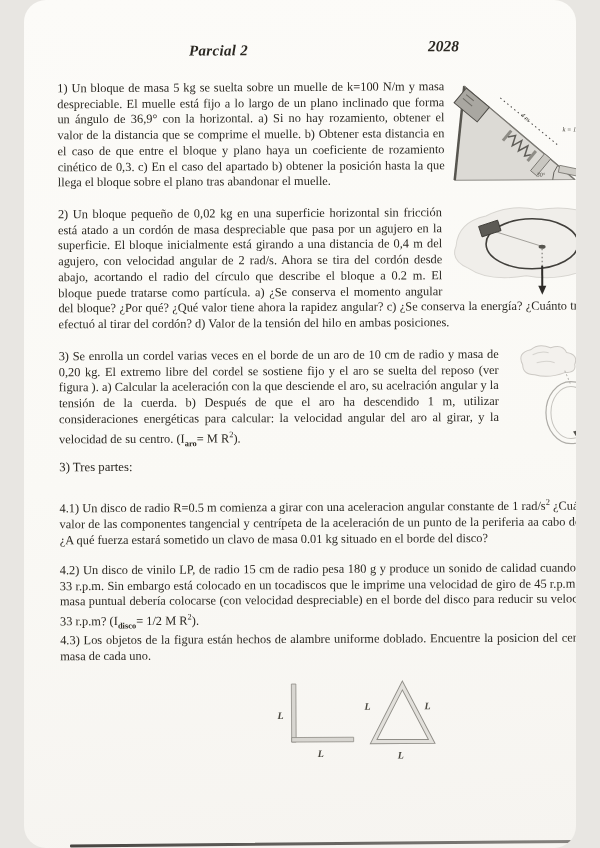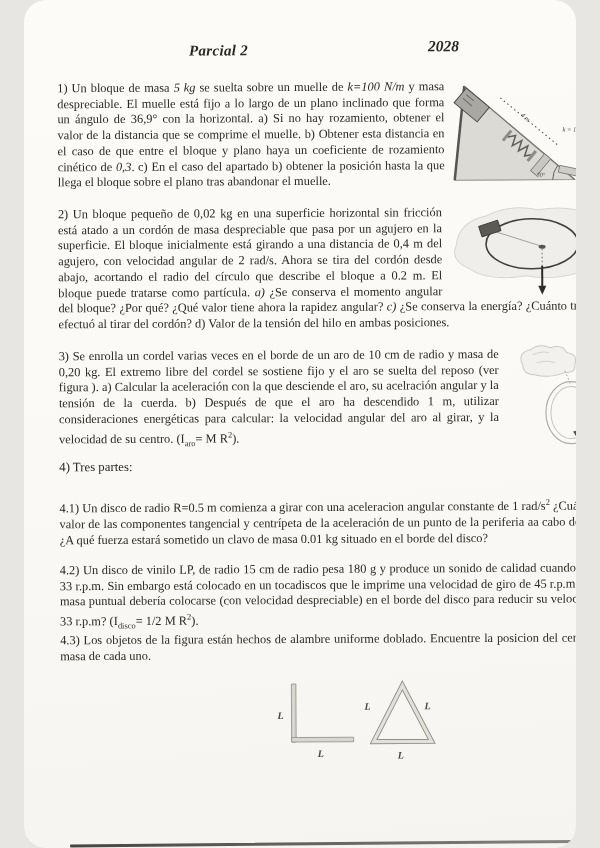--- a/index.html
+++ b/index.html
@@ -15,22 +15,22 @@
   .p3{left:35px;top:348px;width:560px;}
   .p4h{position:absolute;left:35px;top:459px;font-size:12.8px;}
   .p41{left:35px;top:496px;width:548px;font-size:12.7px;line-height:16.2px;}
   .p42{left:35px;top:562px;width:548px;font-size:12.7px;line-height:16.2px;}
   .p43{left:35px;top:632px;width:548px;font-size:12.7px;line-height:16.2px;}
   .fig{float:right;}
   .fig1{margin:-5px 0 4px 8px;}
   .fig2{margin:-3px 0 0 8px;}
   .fig3{margin:-6px 0 0 8px;}
   .fig4{position:absolute;left:240px;top:680px;}
-  .it{font-style:italic;}
-  .sub{vertical-align:sub;font-size:.68em;}
+  .it{}
+  .sub{vertical-align:sub;font-size:.68em;font-weight:bold;}
   .sup{vertical-align:super;font-size:.68em;}
   .figlabel{font-family:"Liberation Serif",serif;font-style:italic;fill:#4a4840;}
   .scan-edge{position:absolute;left:46px;top:842px;width:554px;height:2.5px;border-radius:1px;
              background:linear-gradient(to right,rgba(52,50,46,.9),rgba(52,50,46,.55));
              transform:rotate(-0.5deg);}
   .smudge{position:absolute;border-radius:50%;
           background:radial-gradient(closest-side,rgba(120,118,112,.28),rgba(120,118,112,0));}
   .sm1{left:580px;top:252px;width:14px;height:12px;}
   .sm2{left:584px;top:296px;width:10px;height:9px;}
 </style>
@@ -84,21 +84,21 @@
     <p class="prob p3"><svg class="fig fig3" width="112" height="104" viewBox="0 0 112 104">
           <path d="M 16,24 Q 10,12 24,9 Q 32,2 44,7 Q 56,3 60,12 Q 72,14 68,24 Q 70,32 58,32 Q 42,38 28,34 Q 16,34 16,24 Z" fill="#f3f1ed" stroke="#ccc9c4" stroke-width="1"></path>
           <path d="M 26,14 q 8,-4 16,-2 M 30,22 q 10,-3 18,0" fill="none" stroke="#d5d3ce" stroke-width="1"></path>
           <line x1="58" y1="30" x2="64" y2="44" stroke="#b5b3ae" stroke-width="1" stroke-dasharray="2,2"></line>
           <ellipse cx="64" cy="72" rx="25" ry="31" fill="none" stroke="#aeaca7" stroke-width="1.2"></ellipse>
           <ellipse cx="64" cy="72" rx="20" ry="26" fill="none" stroke="#c5c3be" stroke-width="1"></ellipse>
           <path d="M 70,50 A 14,22 0 1 1 70,93" fill="none" stroke="#55534e" stroke-width="1.4"></path>
           <polygon points="66,91 74,89 71,99" fill="#55534e"></polygon>
         </svg><span>3) Se enrolla un cordel varias veces en el borde de un aro de 10 cm de radio y masa de 0,20 kg. El extremo libre del cordel se sostiene fijo y el aro se suelta del reposo (ver figura ). a) Calcular la aceleración con la que desciende el aro, su acelración angular y la tensión de la cuerda. b) Después de que el aro ha descendido 1 m, utilizar consideraciones energéticas para calcular: la velocidad angular del aro al girar, y la velocidad de su centro. (I</span><span class="sub">aro</span><span>= M R</span><span class="sup">2</span><span>).</span></p>
 
-    <div class="p4h">4) Tres partes:</div>
+    <div class="p4h">3) Tres partes:</div>
 
     <p class="prob p41"><span>4.1) Un disco de radio R=0.5 m comienza a girar con una aceleracion angular constante de 1 rad/s</span><span class="sup">2</span><span> ¿Cuál es el valor de las componentes tangencial y centrípeta de la aceleración de un punto de la periferia aa cabo de 10 s. ¿A qué fuerza estará sometido un clavo de masa 0.01 kg situado en el borde del disco?</span></p>
     <p class="prob p42"><span>4.2) Un disco de vinilo LP, de radio 15 cm de radio pesa 180 g y produce un sonido de calidad cuando gira a 33 r.p.m. Sin embargo está colocado en un tocadiscos que le imprime una velocidad de giro de 45 r.p.m. ¿Qué masa puntual debería colocarse (con velocidad despreciable) en el borde del disco para reducir su velocidad a 33 r.p.m? (I</span><span class="sub">disco</span><span>= 1/2 M R</span><span class="sup">2</span><span>).</span></p>
     <p class="prob p43"><span>4.3) Los objetos de la figura están hechos de alambre uniforme doblado. Encuentre la posicion del centro de masa de cada uno.</span></p>
 
     <svg class="fig4" width="172" height="84" viewBox="0 0 172 84">
         <rect x="26" y="4" width="4.5" height="58" fill="#d8d6d1" stroke="#8e8c86" stroke-width="0.8"></rect>
         <rect x="26" y="57.5" width="62" height="4.5" fill="#d8d6d1" stroke="#8e8c86" stroke-width="0.8"></rect>
         <text class="figlabel" x="12" y="39" font-size="10" font-weight="bold">L</text>
         <text class="figlabel" x="52" y="77" font-size="10" font-weight="bold">L</text>

